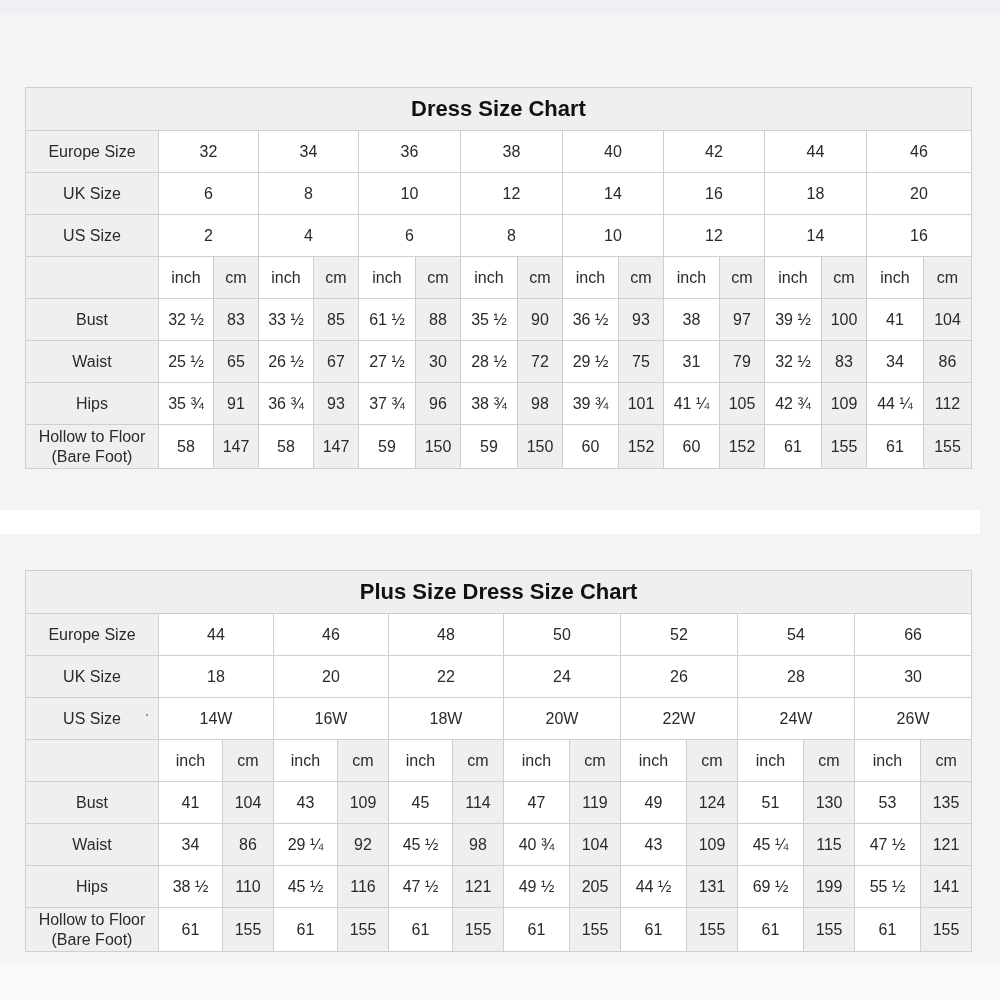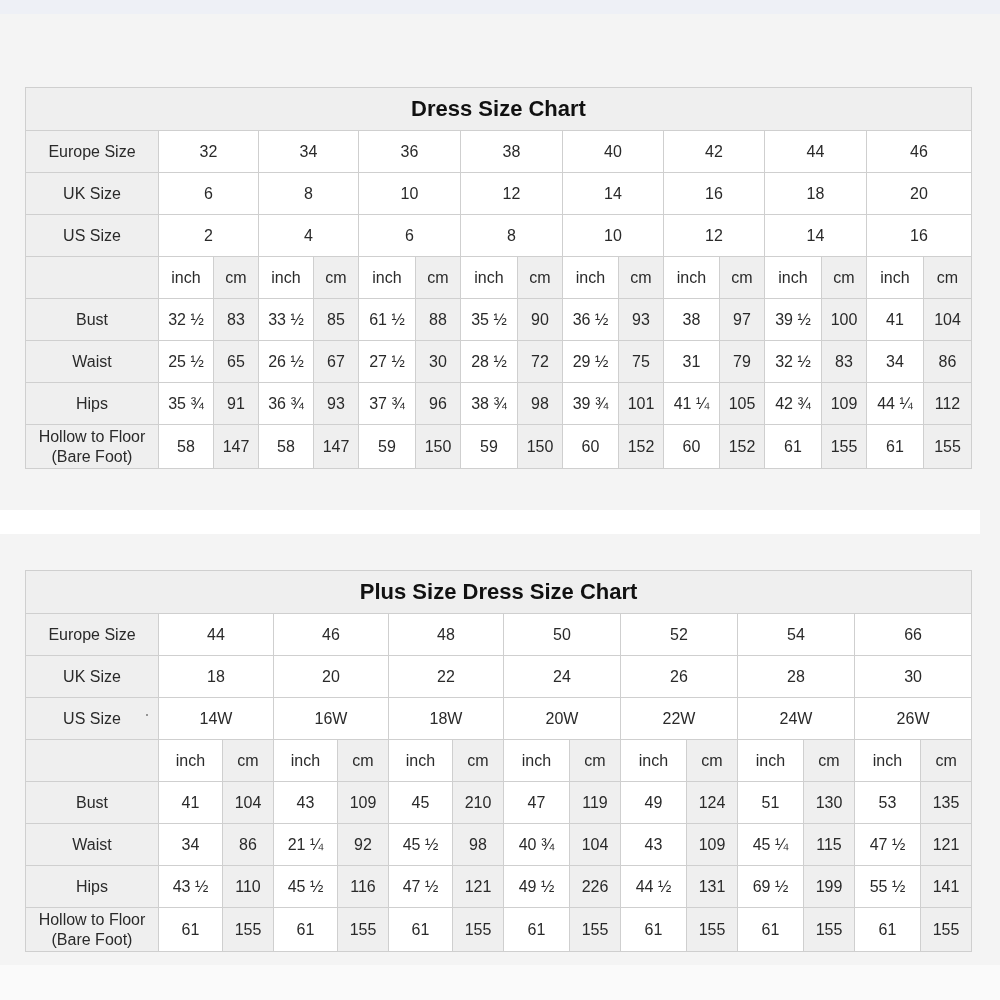--- a/index.html
+++ b/index.html
@@ -306,57 +306,57 @@
     <td class="white">inch</td>
     <td class="gray">cm</td>
   </tr>
   <tr class="row">
     <td class="label">Bust</td>
     <td class="white">41</td>
     <td class="gray">104</td>
     <td class="white">43</td>
     <td class="gray">109</td>
     <td class="white">45</td>
-    <td class="gray">210</td>
+    <td class="gray">114</td>
     <td class="white">47</td>
     <td class="gray">119</td>
     <td class="white">49</td>
     <td class="gray">124</td>
     <td class="white">51</td>
     <td class="gray">130</td>
     <td class="white">53</td>
     <td class="gray">135</td>
   </tr>
   <tr class="row">
     <td class="label">Waist</td>
     <td class="white">34</td>
     <td class="gray">86</td>
-    <td class="white">21 ¼</td>
+    <td class="white">29 ¼</td>
     <td class="gray">92</td>
     <td class="white">45 ½</td>
     <td class="gray">98</td>
     <td class="white">40 ¾</td>
     <td class="gray">104</td>
     <td class="white">43</td>
     <td class="gray">109</td>
     <td class="white">45 ¼</td>
     <td class="gray">115</td>
     <td class="white">47 ½</td>
     <td class="gray">121</td>
   </tr>
   <tr class="row">
     <td class="label">Hips</td>
-    <td class="white">43 ½</td>
+    <td class="white">38 ½</td>
     <td class="gray">110</td>
     <td class="white">45 ½</td>
     <td class="gray">116</td>
     <td class="white">47 ½</td>
     <td class="gray">121</td>
     <td class="white">49 ½</td>
-    <td class="gray">226</td>
+    <td class="gray">205</td>
     <td class="white">44 ½</td>
     <td class="gray">131</td>
     <td class="white">69 ½</td>
     <td class="gray">199</td>
     <td class="white">55 ½</td>
     <td class="gray">141</td>
   </tr>
   <tr class="row tall">
     <td class="label">
       <div>Hollow to Floor</div>

